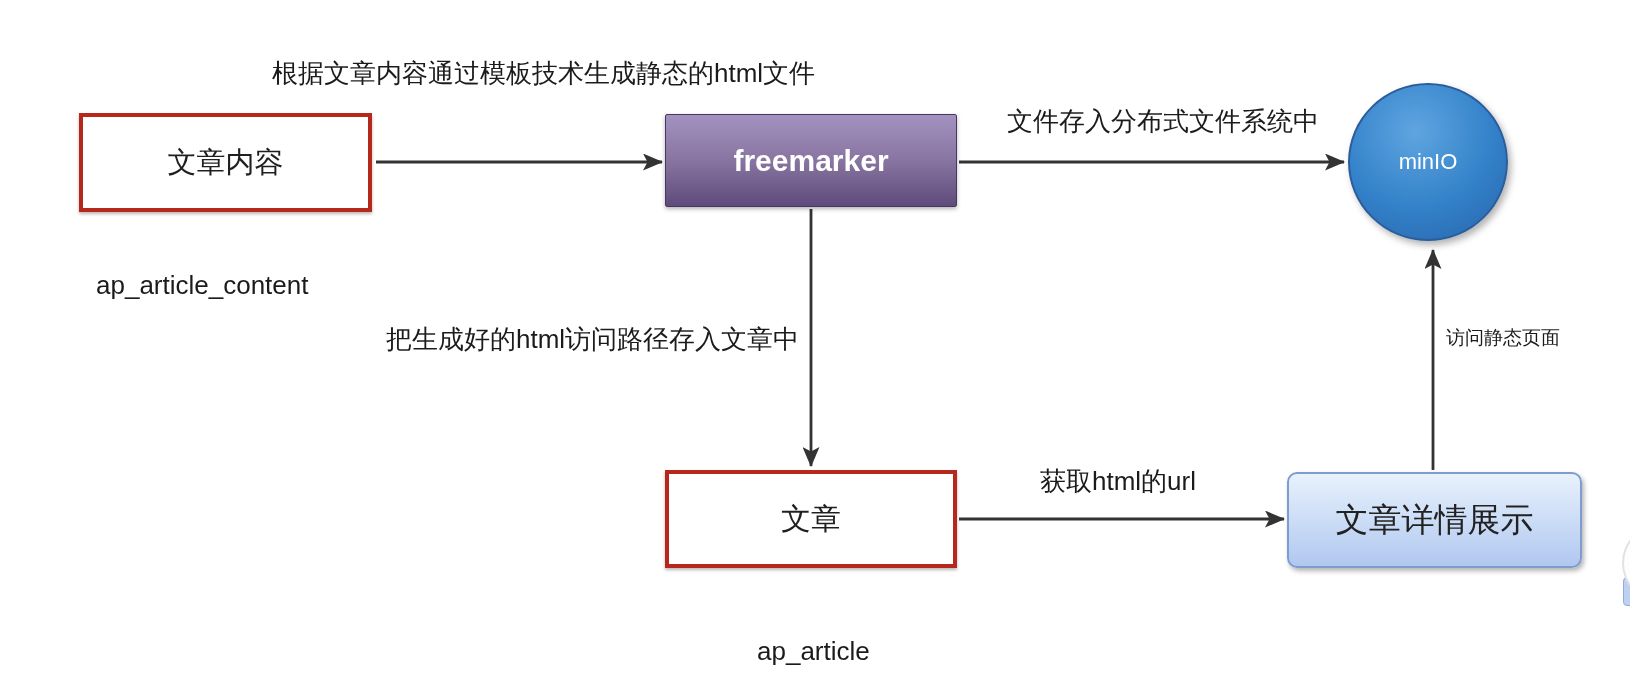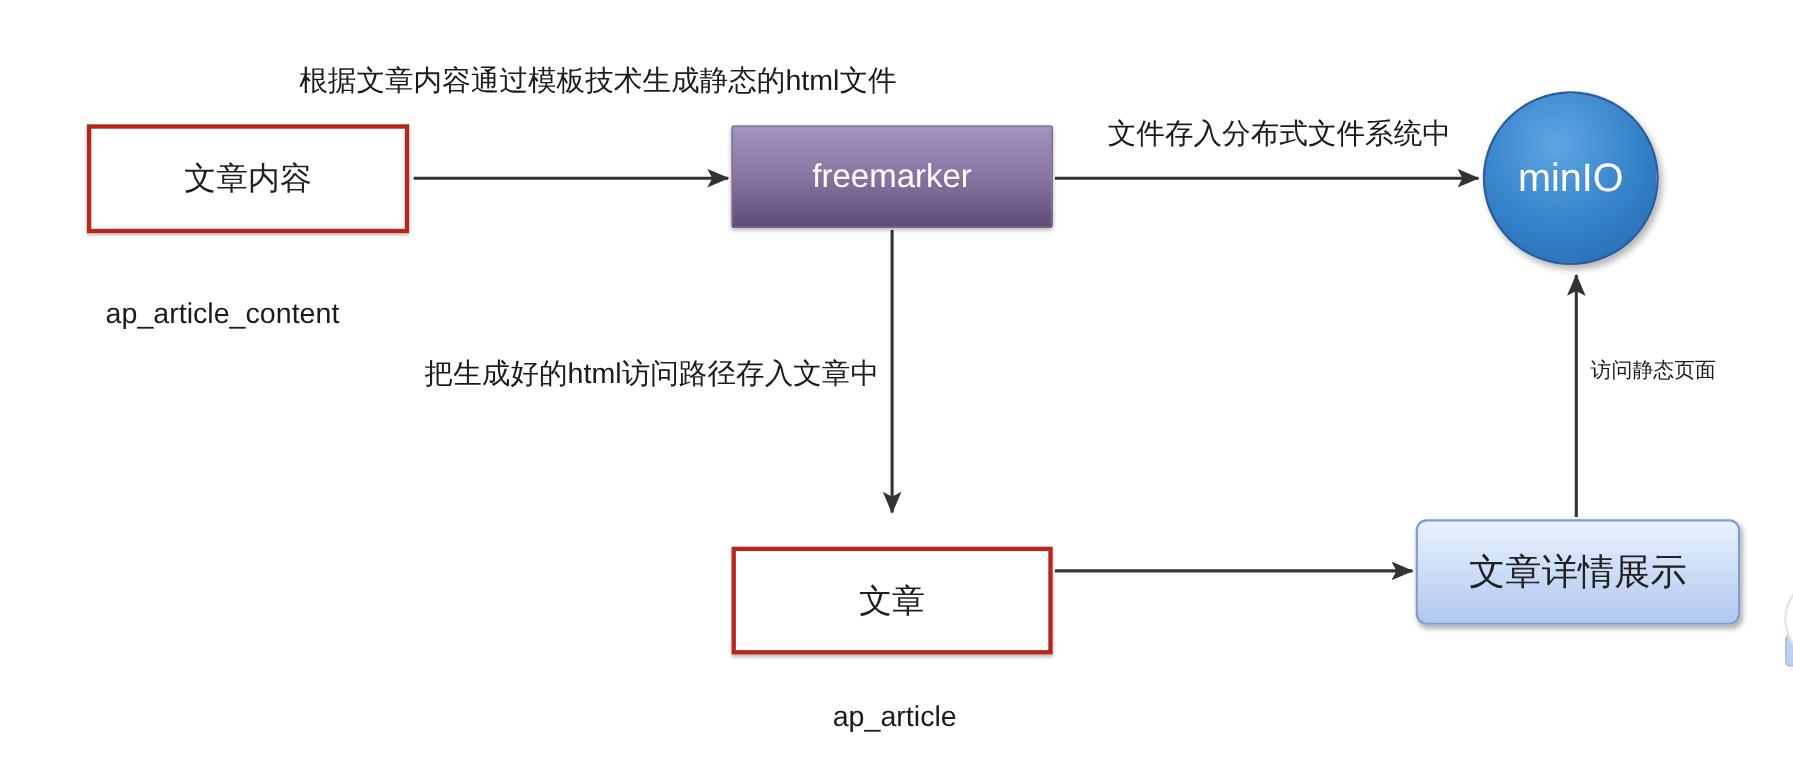--- a/index.html
+++ b/index.html
@@ -69,21 +69,21 @@
   }
   .storage-circle {
     border-radius: 50%;
     background: radial-gradient(circle at 42% 30%,
       var(--circle-blue-light, #5fa5e0) 0%,
       var(--circle-blue, #3381c9) 55%,
       var(--circle-blue-dark, #2a6cb2) 88%);
     border: 2px solid var(--circle-border, #2b5d9c);
     box-shadow: 3px 4px 7px rgba(0,0,0,0.30);
     color: #ffffff;
-    font-size: 36px;
+    font-size: 22px;
   }
   .display-box {
     background: linear-gradient(180deg,
       var(--bluebox-top, #e8f1fd) 0%,
       #cfdff7 45%,
       var(--bluebox-bottom, #b0c7ef) 100%);
     border: 2px solid var(--bluebox-border, #7d9cd0);
     border-radius: 2px;
     box-shadow: 2px 3px 5px rgba(0,0,0,0.30);
     color: #222222;
@@ -144,37 +144,38 @@
       <line class="edge-line" x1="1433" y1="470" x2="1433" y2="250" marker-end="url(#ah)"></line>
     </g>
   </svg>
 
   <div class="edge-label" style="left:272px; top:58px;">根据文章内容通过模板技术生成静态的html文件</div>
 
   <div class="edge-label" style="left:386px; top:324px;">把生成好的html访问路径存入文章中</div>
 
   <div class="edge-label" style="left:1007px; top:106px;">文件存入分布式文件系统中</div>
 
+  <div class="edge-label" style="left:1040px; top:466px;">获取html的url</div>
 
   <div class="edge-label" style="left:1446px; top:327px; font-size:19px;">访问静态页面</div>
 
   <div class="node entity-box" style="left:79px; top:113px; width:293px; height:99px;">
     <span>文章内容</span>
   </div>
   <div class="table-label" style="left:96px; top:238px;">ap_article_content</div>
 
-  <div class="node process-box" style="left:665px; top:114px; width:292px; height:93px;">
+  <div class="node process-box" style="left:665px; top:114px; width:292px; height:93px;font-weight:bold;">
     <span>freemarker</span>
   </div>
 
   <div class="node storage-circle" style="left:1348px; top:83px; width:160px; height:158px;">
     <span>minIO</span>
   </div>
 
-  <div class="node entity-box" style="left:665px; top:470px; width:292px; height:98px; font-size:30px;margin-top:27px;">
+  <div class="node entity-box" style="left:665px; top:470px; width:292px; height:98px; font-size:30px;">
     <span>文章</span>
   </div>
   <div class="table-label" style="left:757px; top:604px;">ap_article</div>
 
   <div class="node display-box" style="left:1287px; top:472px; width:295px; height:96px;border-radius:10px;">
     <span>文章详情展示</span>
   </div>
 
   <div class="cutoff-bluebit"></div>
   <div class="cutoff-ellipse"></div>

